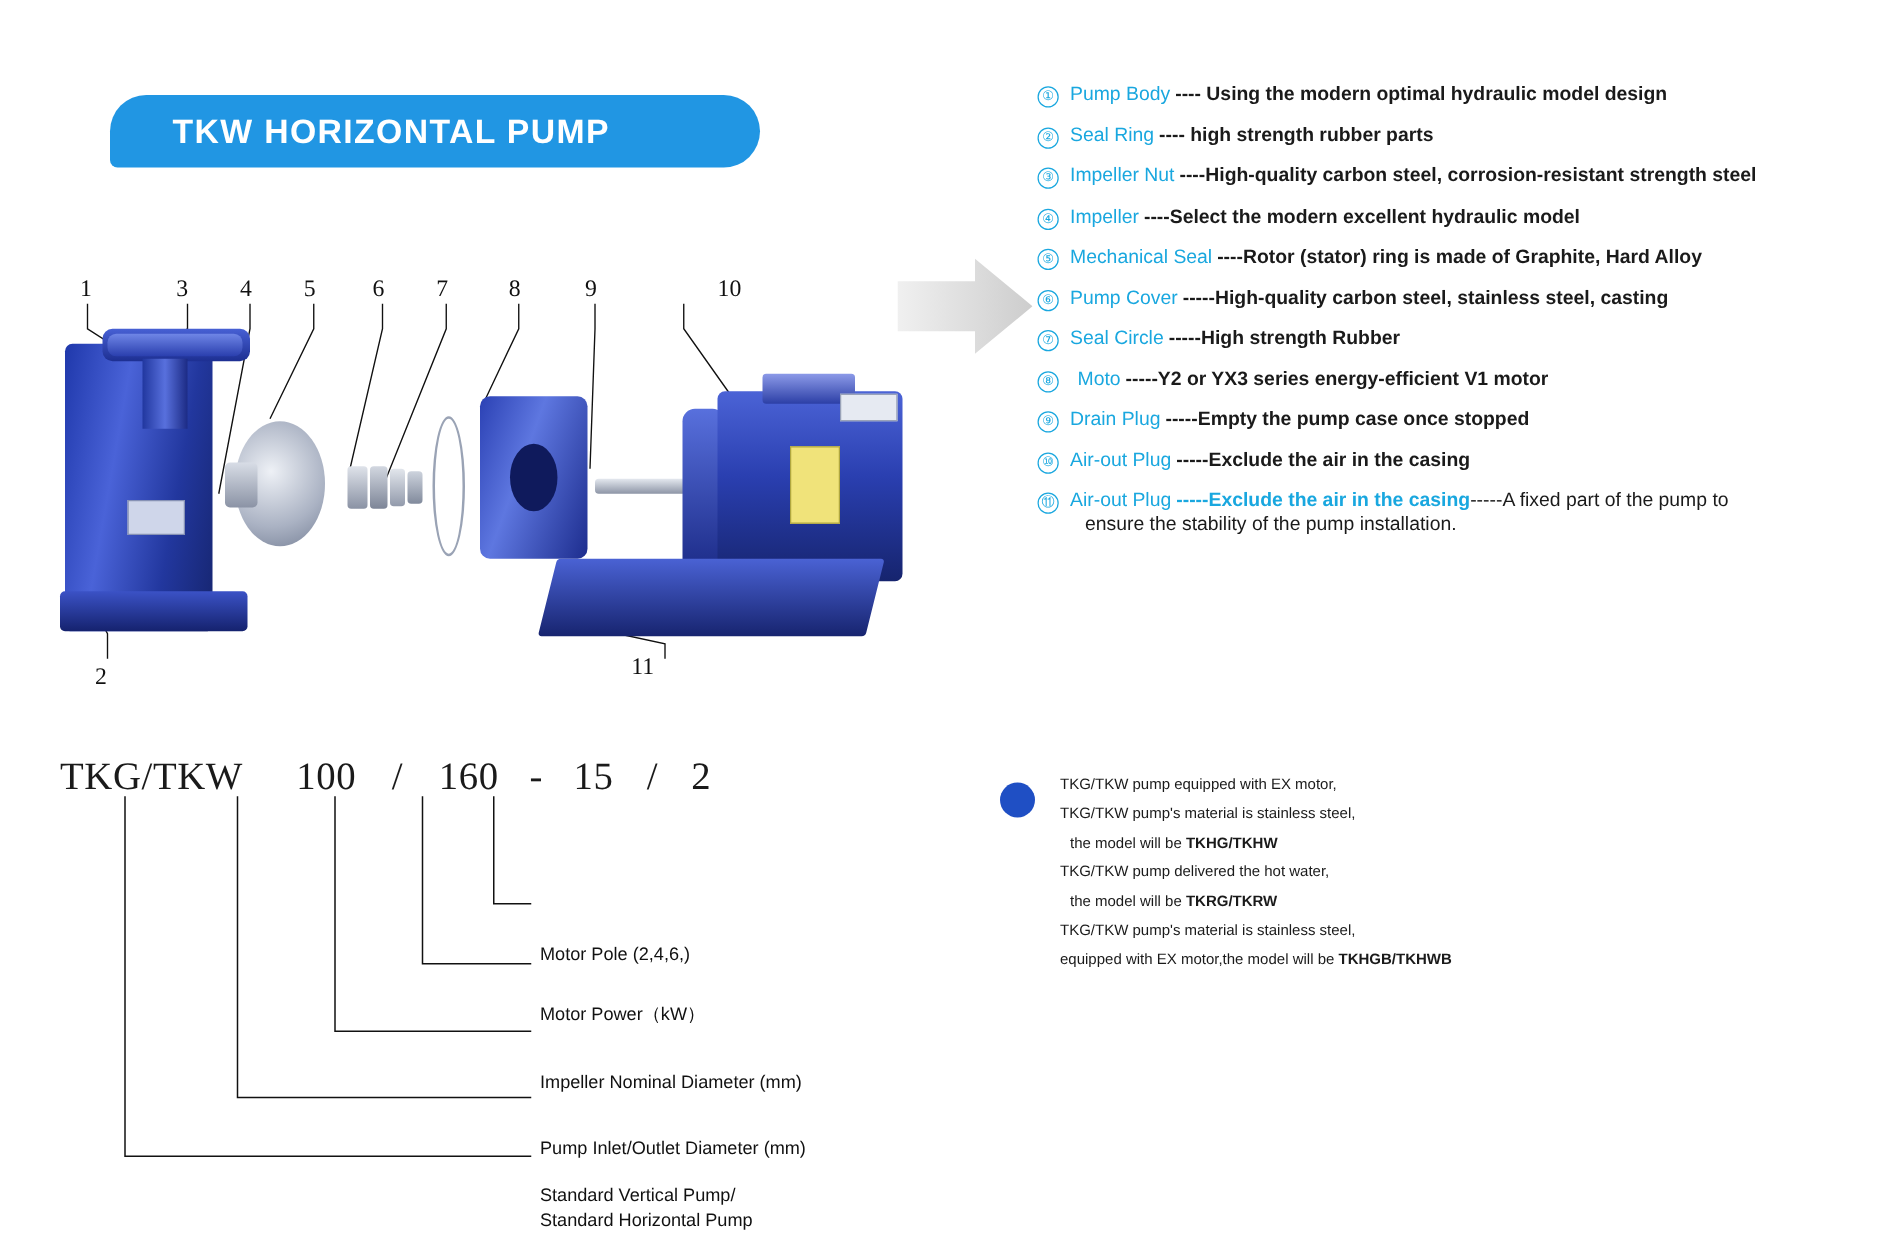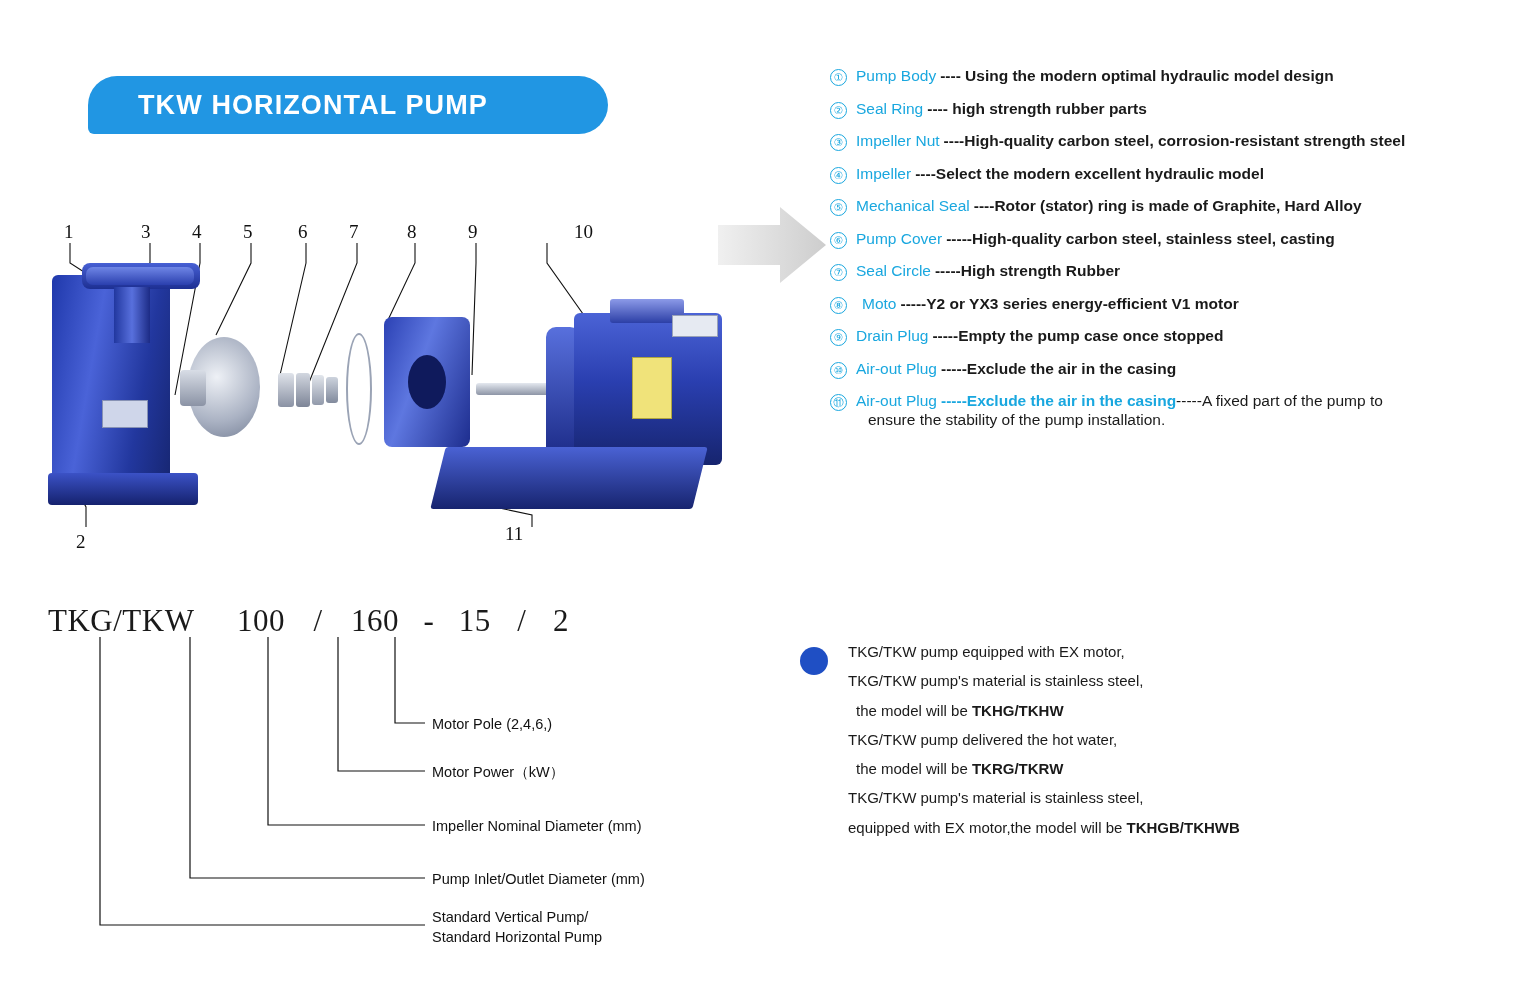--- a/index.html
+++ b/index.html
@@ -118,29 +118,30 @@
     white-space: nowrap;
   }
   .model-code span { display: inline-block; }
   .mlabel {
     position: absolute;
     font-family: "Liberation Sans", sans-serif;
     font-size: 14.5px;
     color: #111;
     line-height: 1.45;
     white-space: nowrap;
+    margin-top: 40px;
   }
 
   
   .notes {
     position: absolute;
     left: 800px;
-    top: 637px;
+    top: 616px;
     width: 640px;
-    font-size: 15px;
+    font-size: 12px;
     line-height: 1.95;
   }
   .notes .dot {
     position: absolute;
     left: 0;
     top: 10px;
     width: 28px;
     height: 28px;
     border-radius: 50%;
     background: #1f4fc4;

